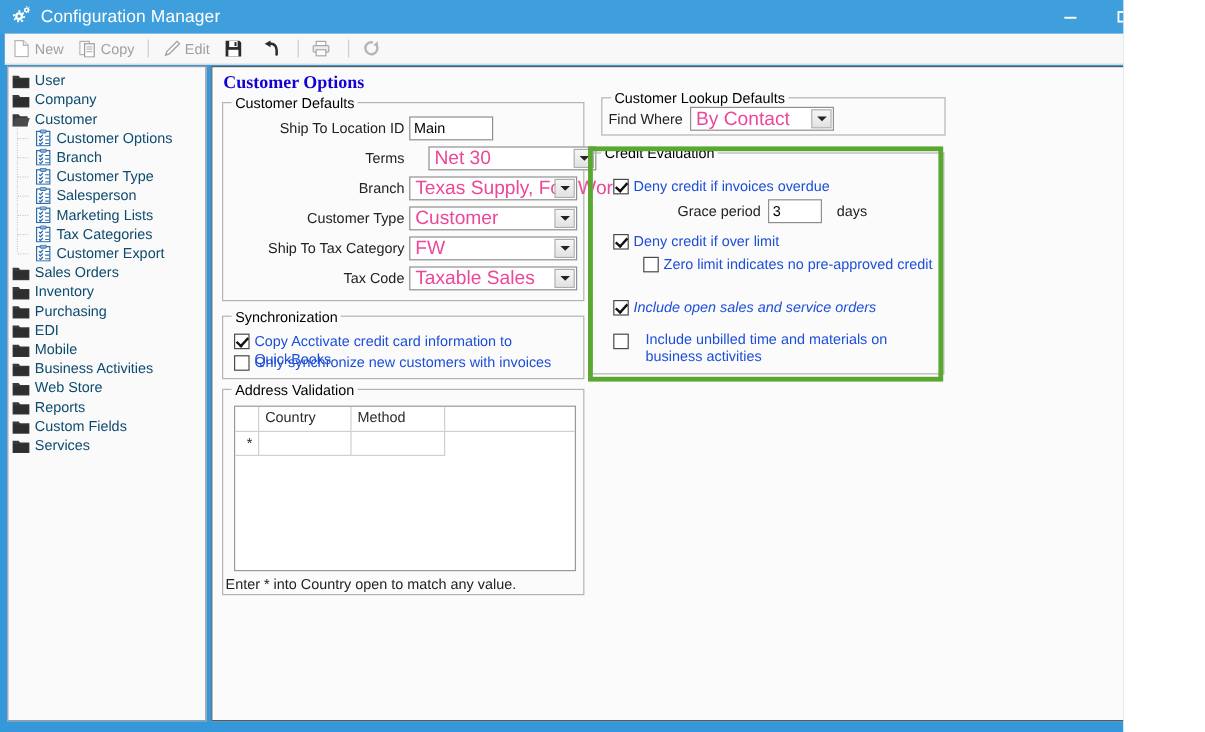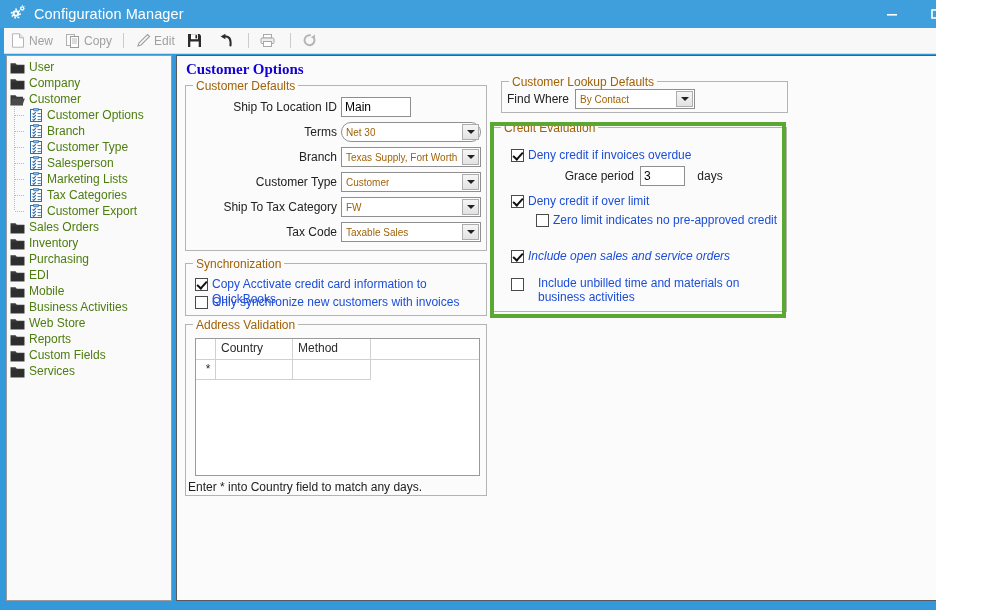--- a/index.html
+++ b/index.html
@@ -101,21 +101,21 @@
     left: 3px; top: 3px;
     right: 2px; bottom: 2px;
     overflow: hidden;
   }
   .trow {
     display: flex;
     align-items: center;
     height: 16px;
     white-space: nowrap;
     font-size: 12px;
-    color: #4d7c0f;
+    color: #0c4a6e;
     position: relative;
   }
   .trow .tlabel { padding-left: 4px; }
   .tindent { width: 20px; height: 16px; flex: 0 0 20px; position: relative;}
   .tindent .dots {
     position: absolute;
     left: 4px; top: 0; bottom: 0;
     width: 1px;
     background-image: linear-gradient(to bottom, #b9b9b9 1px, transparent 1px);
     background-size: 1px 2px;
@@ -156,21 +156,21 @@
     border: 1px solid #b4b4b4;
     box-sizing: border-box;
     background: transparent;
   }
   .gbox > .gtitle {
     position: absolute;
     top: -7px; left: 7px;
     background: #fbfbfb;
     padding: 0 3px;
     font-size: 12px;
-    color: #a16207;
+    color: #000000;
     white-space: nowrap;
   }
 
   .flabel {
     position: absolute;
     font-size: 12px;
     color: #222222;
     text-align: right;
     white-space: nowrap;
   }
@@ -186,22 +186,22 @@
     line-height: 17px;
     overflow: hidden;
     white-space: nowrap;
   }
   .fcombo {
     position: absolute;
     border: 1px solid #8f8f8f;
     background: #ffffff;
     box-sizing: border-box;
     height: 20px;
-    font-size: 10px;
-    color: #a16207;
+    font-size: 16px;
+    color: #ec4899;
   }
   .fcombo .cval {
     position: absolute;
     left: 4px; top: 1px;
     line-height: 17px;
     white-space: nowrap;
     overflow: hidden;
   }
   .fcombo .carrow {
     position: absolute;
@@ -607,21 +607,21 @@
 
     <div class="page-title">Customer Options</div>
 
     <div class="gbox" style="left:8px; top:29px; width:302px; height:166px;">
       <span class="gtitle">Customer Defaults</span>
 
       <span class="flabel" style="left:6px; top:14px; width:145px;">Ship To Location ID</span>
       <span class="ftext" style="left:155px; top:11px; width:70px;">Main</span>
 
       <span class="flabel" style="left:6px; top:39px; width:145px;">Terms</span>
-      <span class="fcombo" style="left:155px; top:36px; width:140px;border-radius:10px;">
+      <span class="fcombo" style="left:171px; top:36px; width:140px;">
         <span class="cval">Net 30</span>
         <span class="carrow">
             <i></i>
           </span>
       </span>
 
       <span class="flabel" style="left:6px; top:64px; width:145px;">Branch</span>
       <span class="fcombo" style="left:155px; top:61px; width:140px;">
         <span class="cval">Texas Supply, Fort Worth</span>
         <span class="carrow">
@@ -678,21 +678,21 @@
           <span class="gcell col-rest"></span>
         </div>
         <div class="grow">
           <span class="gcell col-sel">*</span>
           <span class="gcell col-country"></span>
           <span class="gcell col-method"></span>
           <span class="gcell col-rest" style="border-bottom:none;"></span>
         </div>
       </div>
 
-      <span class="gnote" style="left:2px; top:155px;">Enter * into Country field to match any days.</span>
+      <span class="gnote" style="left:2px; top:155px;">Enter * into Country open to match any value.</span>
     </div>
 
     <div class="gbox" style="left:324px; top:25px; width:287px; height:32px;padding-left:24px;">
       <span class="gtitle">Customer Lookup Defaults</span>
 
       <span class="flabel" style="left:5px; top:10px; width:65px; text-align:left;">Find Where</span>
       <span class="fcombo" style="left:73px; top:7px; width:120px;">
         <span class="cval">By Contact</span>
         <span class="carrow">
             <i></i>

